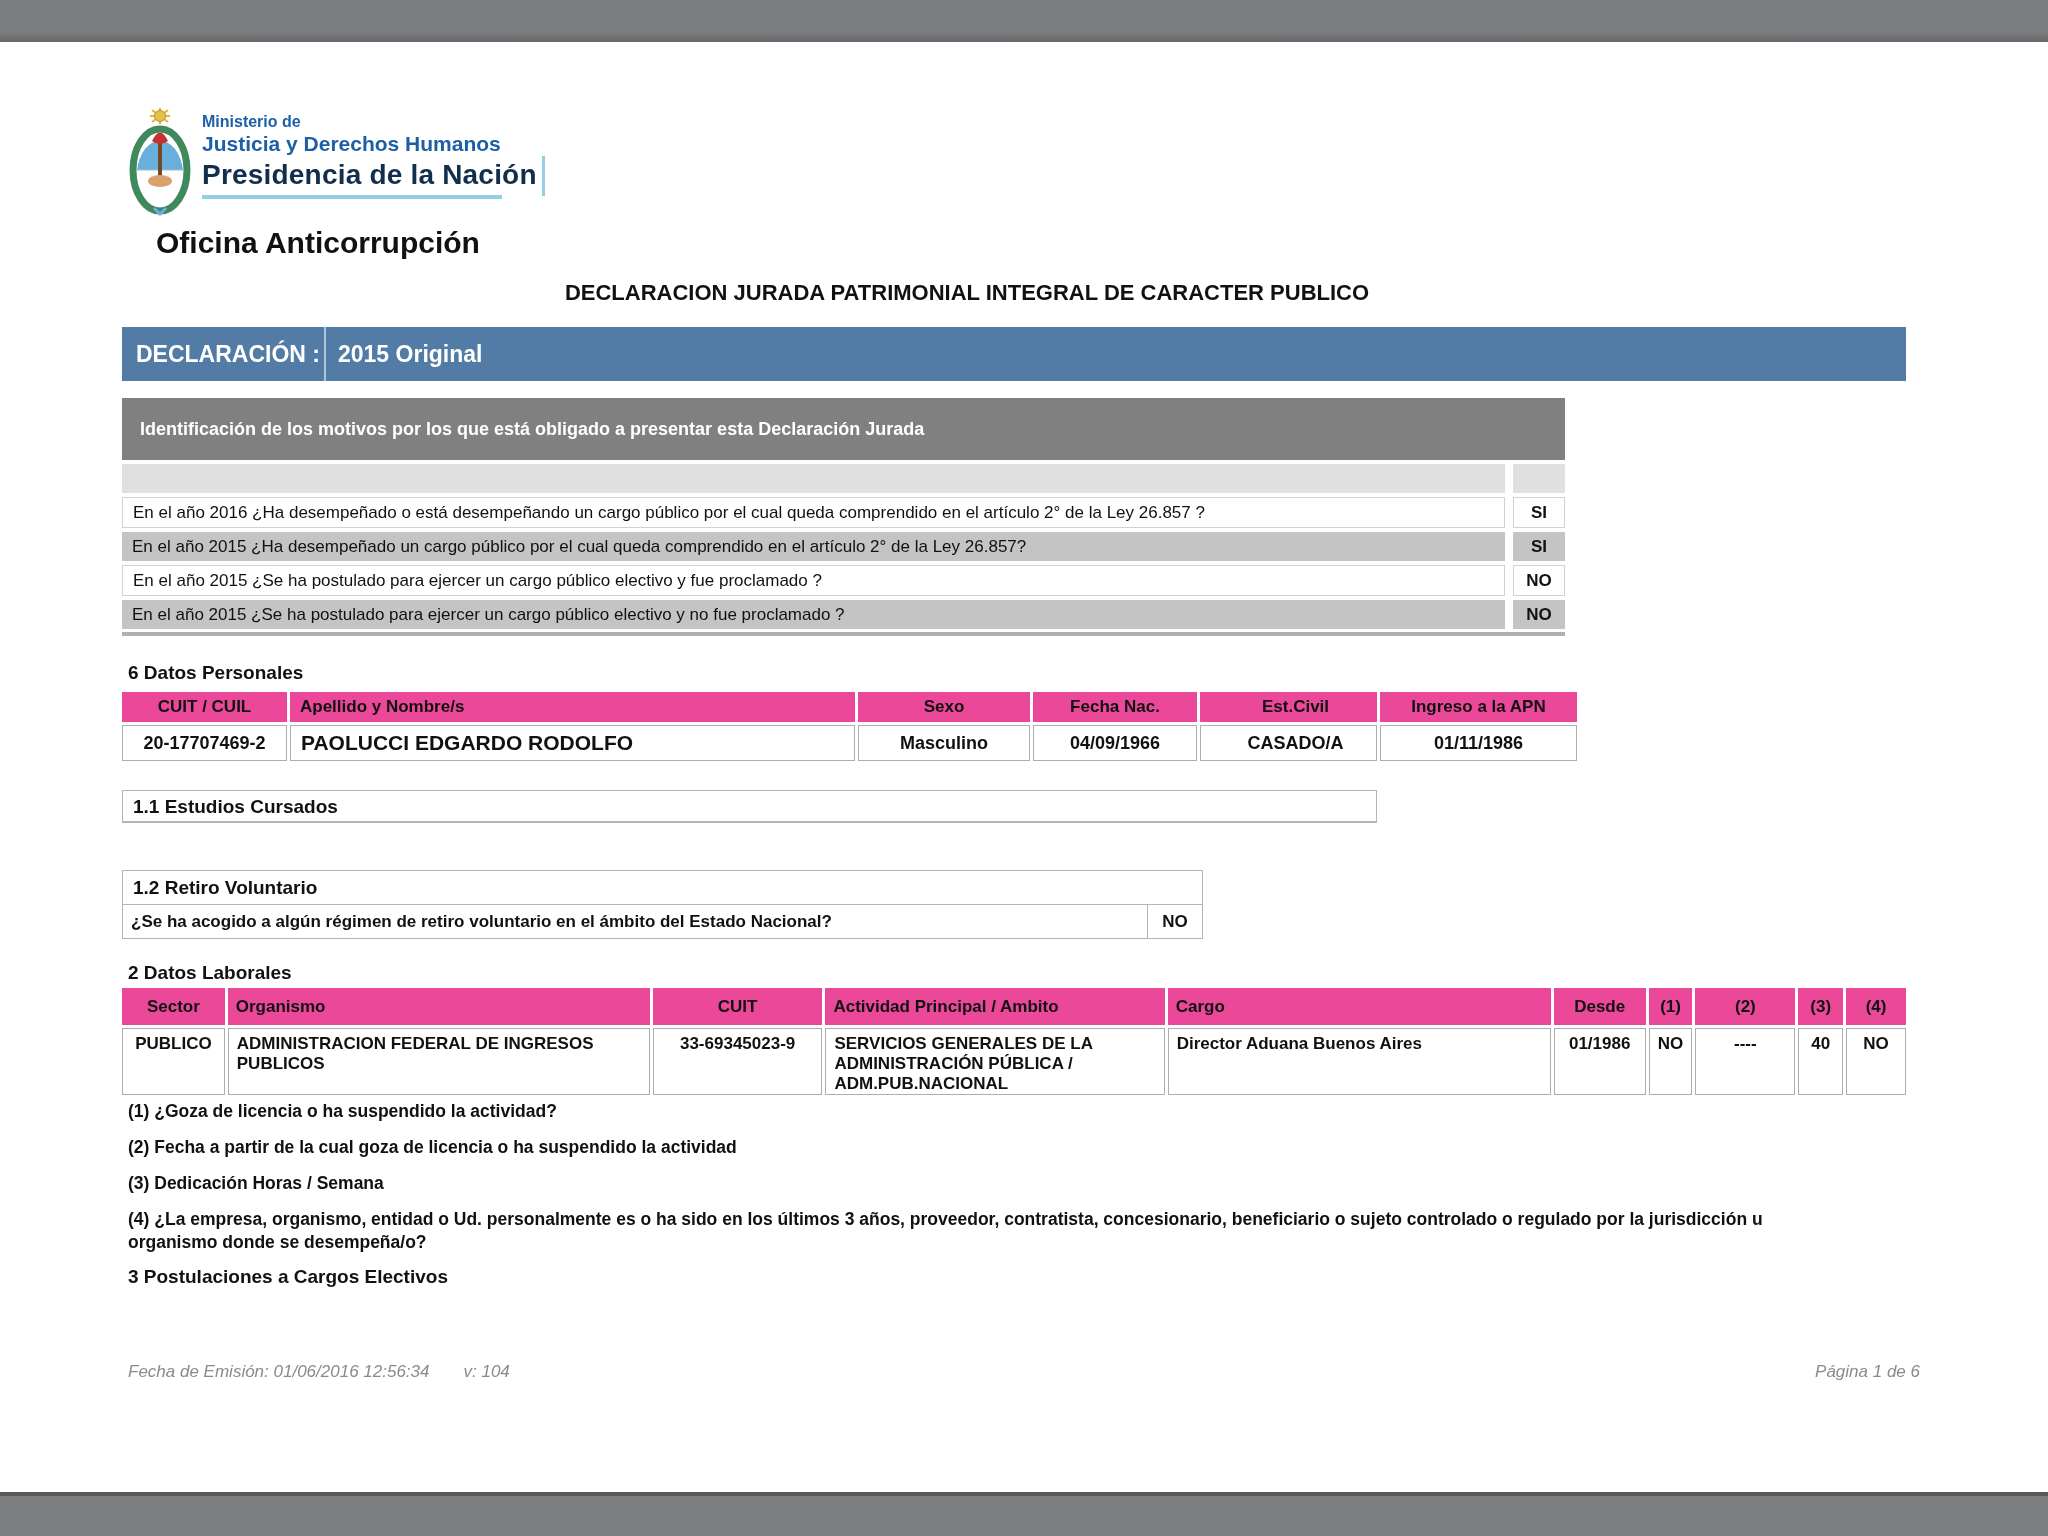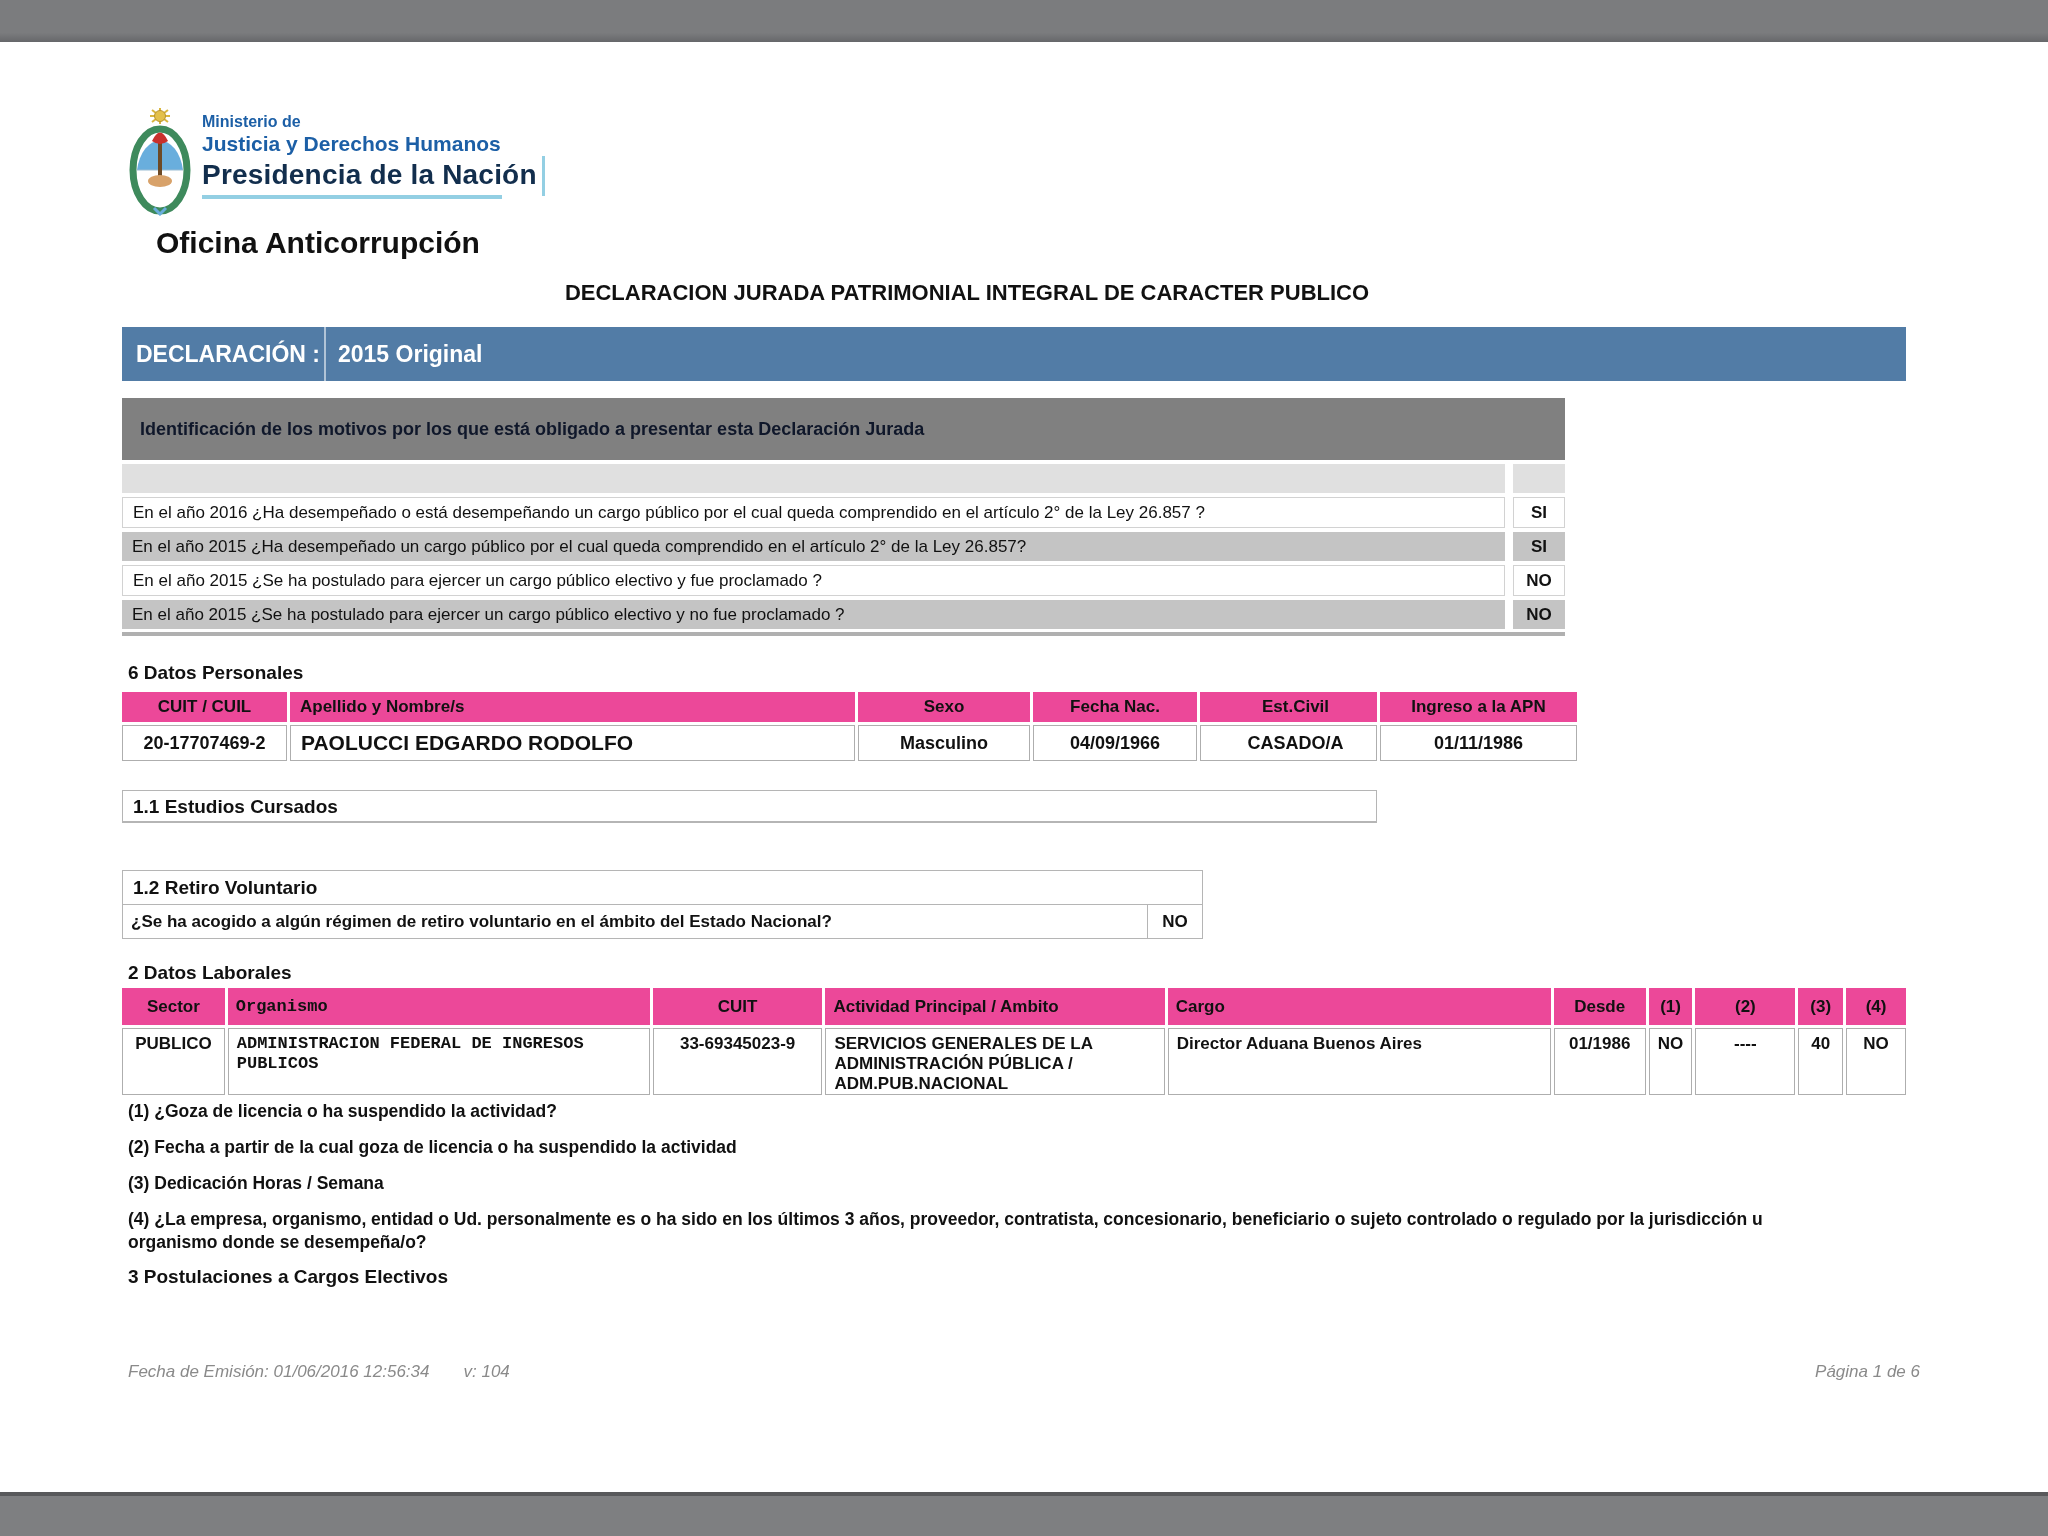--- a/index.html
+++ b/index.html
@@ -37,21 +37,21 @@
 
   
   .decl-bar { position:absolute; left:122px; top:327px; width:1784px; height:54px;
     background:#527ca6; display:flex; align-items:center; color:#fff; font-weight:bold; font-size:23px; }
   .decl-label { width:202px; padding-left:14px; }
   .decl-divider { width:2px; height:54px; background:rgba(255,255,255,.55); }
   .decl-value { padding-left:12px; }
 
   
   .motives { position:absolute; left:122px; top:398px; width:1443px; }
-  .motives-header { height:62px; background:#808080; color:#0f172a; font-weight:bold;
+  .motives-header { height:62px; background:#808080; color:#ffffff; font-weight:bold;
     font-size:18px; line-height:62px; padding-left:18px; }
   .m-row { display:flex; margin-top:4px; }
   .m-q { flex:1; min-height:29px; line-height:29px; font-size:17px; padding-left:10px; }
   .m-a { width:52px; margin-left:8px; min-height:29px; line-height:29px;
     text-align:center; font-weight:bold; font-size:17px; }
   .m-empty .m-q, .m-empty .m-a { background:#e0e0e0; min-height:29px; }
   .m-white .m-q, .m-white .m-a { background:#fff; border:1px solid #d2d2d2; }
   .m-gray .m-q, .m-gray .m-a { background:#c4c4c4; }
   .motives-bottom { height:4px; background:#b0b0b0; margin-top:3px; }
 
@@ -88,21 +88,21 @@
   .retire-row { display:flex; }
   .retire-q { flex:1; height:33px; line-height:33px; font-size:17px; font-weight:bold; padding-left:8px;
     border-right:1px solid #b5b5b5; }
   .retire-a { width:54px; height:33px; line-height:33px; text-align:center; font-size:17px; font-weight:bold; }
 
   
   .labor { left:122px; top:988px; width:1784px; }
   .labor .g-head > div { height:37px; line-height:37px; }
   .labor .g-body > div { min-height:66px; font-size:17px; line-height:20px; padding-top:5px; }
   .labor .g-body .lft { padding-top:5px; }
-  .lw-sector{width:103px;} .lw-org{width:423px;font-family:Liberation Mono, monospace;} .lw-cuit{width:170px;}
+  .lw-sector{width:103px;} .lw-org{width:423px;} .lw-cuit{width:170px;}
   .lw-act{width:340px;} .lw-cargo{width:384px;} .lw-desde{width:92px;}
   .lw-n1{width:44px;} .lw-n2{width:100px;} .lw-n3{width:45px;} .lw-n4{width:60px;}
   .labor .lft { padding-left:8px; padding-right:8px; }
 
   .footnotes { position:absolute; left:128px; top:1100px; width:1700px;
     font-size:17.5px; font-weight:bold; line-height:1.32; }
   .footnotes div { margin-bottom:13px; }
 
   .electives-heading { top:1266px; }
 

